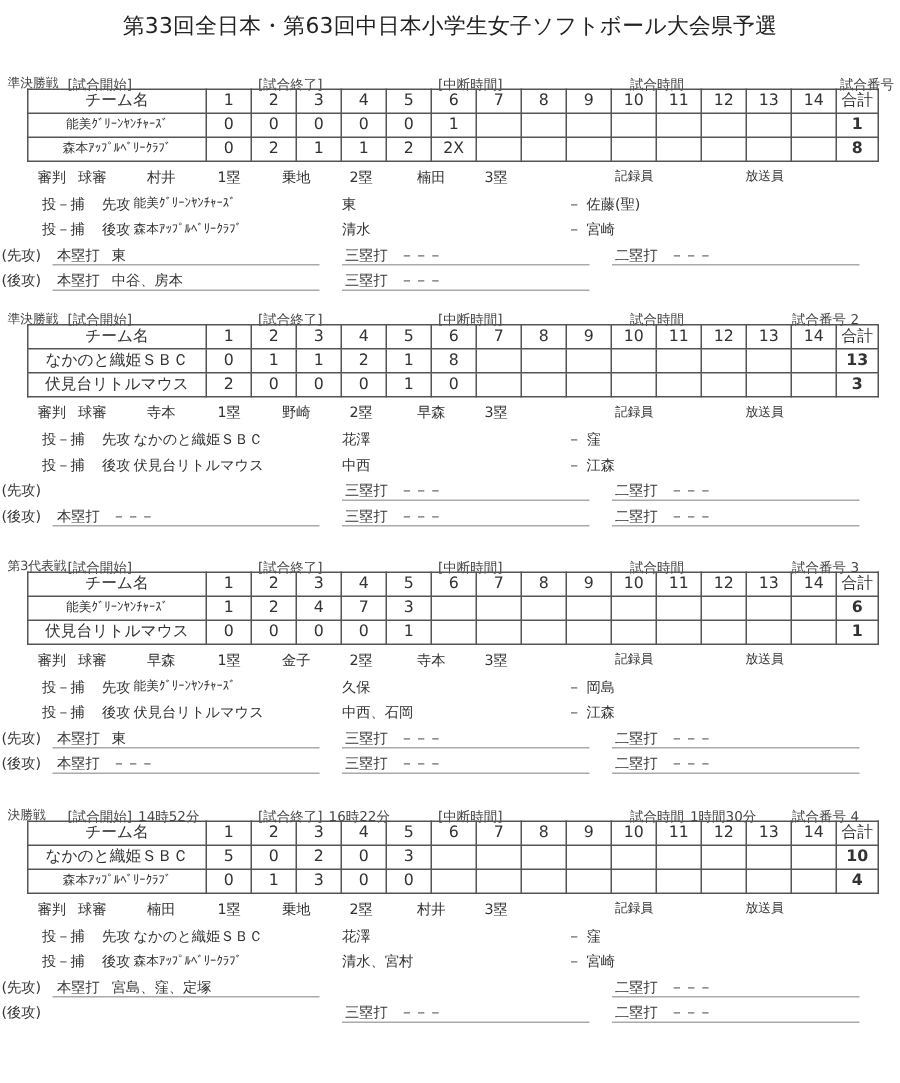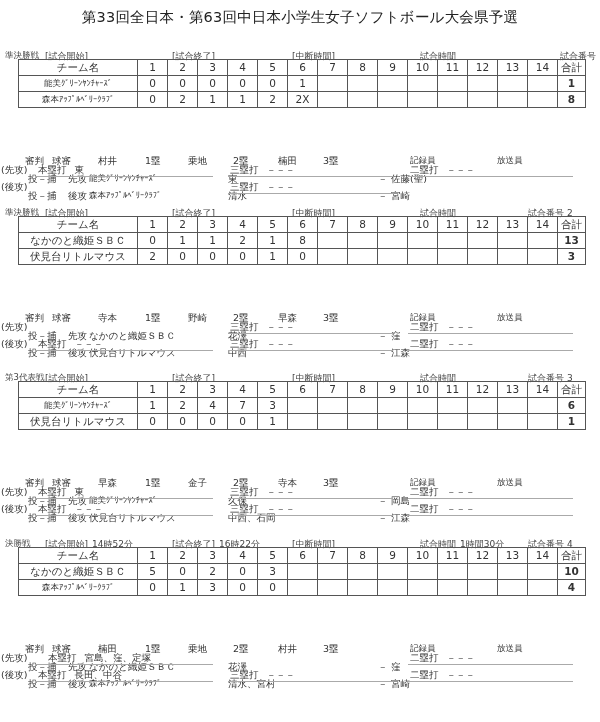--- a/index.html
+++ b/index.html
@@ -12,21 +12,21 @@
   .hdr .v { margin-left:4px; }
   table.score { position:absolute; left:18px; top:9px; border-collapse:collapse;
                 table-layout:fixed; }
   table.score td { border:1px solid #555; height:15px; padding:0; font-size:10.5px;
                    text-align:center; color:#333; line-height:15px; overflow:hidden; white-space:nowrap; }
   table.score td.name { width:118px; }
   table.score td.inn { width:29px; }
   table.score td.tot { width:27px; font-weight:bold; }
   table.score tr.head td.tot { font-weight:normal; }
   table.score td.name.small { font-size:8.5px; }
-  .row { position:absolute; font-size:9.5px; color:#333; white-space:nowrap;margin-top:43px; }
+  .row { position:absolute; font-size:9.5px; color:#333; white-space:nowrap; }
   .small { font-size:8.5px; }
   .line { position:absolute; border-bottom:1px solid #aaa; height:14px; }
   .hrlabel { position:absolute; font-size:9.5px; white-space:nowrap; }
   .hrval { margin-left:8px; }
 </style>
 </head>
 <body>
 
 <div class="title">第33回全日本・第63回中日本小学生女子ソフトボール大会県予選</div>
 
@@ -133,20 +133,23 @@
         <span class="hrlabel" style="left:3px;top:2px"><span>本塁打</span><span class="hrval">東</span></span>
       </div>
     <div class="line" style="top:112px;left:228px;width:165px">
         <span class="hrlabel" style="left:2px;top:2px"><span>三塁打</span><span class="hrval">－－－</span></span>
       </div>
     <div class="line" style="top:112px;left:408px;width:165px">
         <span class="hrlabel" style="left:2px;top:2px"><span>二塁打</span><span class="hrval">－－－</span></span>
       </div>
 
     <span class="hrlabel" style="top:131px;left:1px">(後攻)</span>
+    <div class="line" style="top:129px;left:35px;width:178px">
+        <span class="hrlabel" style="left:3px;top:2px"><span>本塁打</span><span class="hrval">中谷、房本</span></span>
+      </div>
     <div class="line" style="top:129px;left:228px;width:165px">
         <span class="hrlabel" style="left:2px;top:2px"><span>三塁打</span><span class="hrval">－－－</span></span>
       </div>
   </div>
     <div class="game" style="top: 207px;">
     <span class="hdr" style="left:5px"><span class="small">準決勝戦</span></span>
     <span class="hdr" style="left:45px"><span>[試合開始]</span><span class="v"></span></span>
     <span class="hdr" style="left:172px"><span>[試合終了]</span><span class="v"></span></span>
     <span class="hdr" style="left:292px"><span>[中断時間]</span><span class="v"></span></span>
     <span class="hdr" style="left:420px"><span>試合時間</span><span class="v"></span></span>
@@ -471,30 +474,27 @@
       <span>投－捕</span>
       <span style="position:absolute;left:40px">後攻</span>
       <span style="position:absolute;left:61px" class="small">森本ｱｯﾌﾟﾙﾍﾞﾘｰｸﾗﾌﾞ</span>
       <span style="position:absolute;left:200px">清水、宮村</span>
       <span style="position:absolute;left:350px">－</span>
       <span style="position:absolute;left:363px">宮崎</span>
     </div>
 
     <span class="hrlabel" style="top:114px;left:1px">(先攻)</span>
     <div class="line" style="top:112px;left:35px;width:178px">
-        <span class="hrlabel" style="left:13px;top:2px"><span>本塁打</span><span class="hrval">宮島、窪、定塚</span></span>
+        <span class="hrlabel" style="left:3px;top:2px"><span>本塁打</span><span class="hrval">宮島、窪、定塚</span></span>
       </div>
     <div class="line" style="top:112px;left:408px;width:165px">
         <span class="hrlabel" style="left:2px;top:2px"><span>二塁打</span><span class="hrval">－－－</span></span>
       </div>
 
     <span class="hrlabel" style="top:131px;left:1px">(後攻)</span>
-    <div class="line" style="top:129px;left:35px;width:178px">
-        <span class="hrlabel" style="left:3px;top:2px"><span>本塁打</span><span class="hrval">長田、中谷</span></span>
-      </div>
     <div class="line" style="top:129px;left:228px;width:165px">
         <span class="hrlabel" style="left:2px;top:2px"><span>三塁打</span><span class="hrval">－－－</span></span>
       </div>
     <div class="line" style="top:129px;left:408px;width:165px">
         <span class="hrlabel" style="left:2px;top:2px"><span>二塁打</span><span class="hrval">－－－</span></span>
       </div>
   </div>
   </div>
 
 </body></html>

